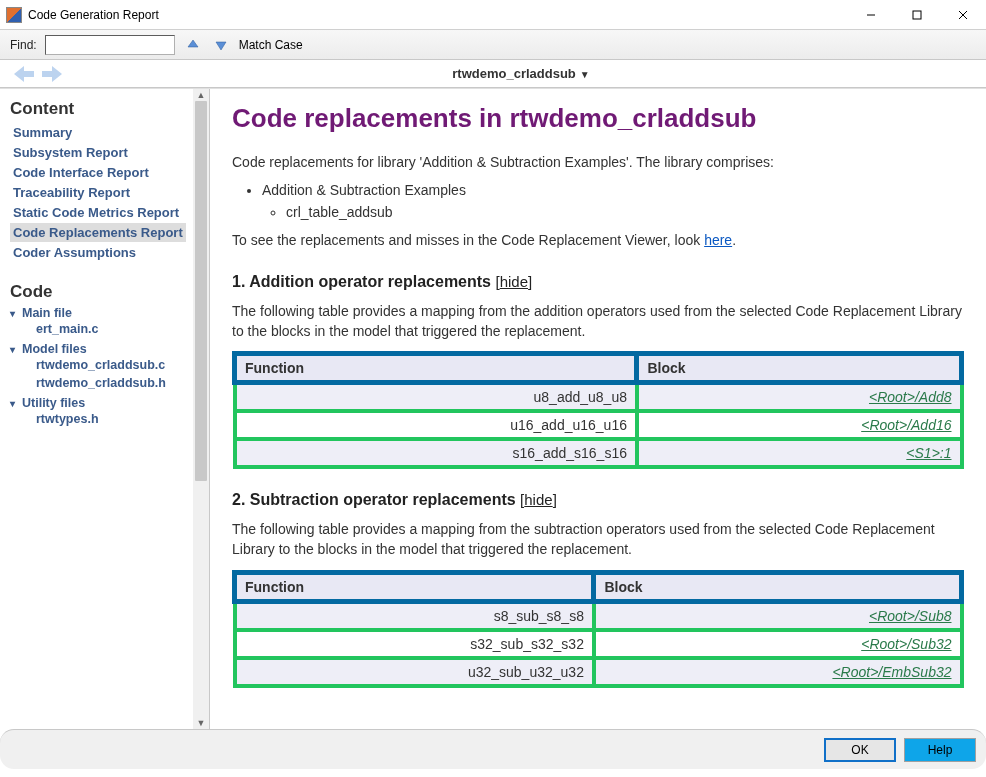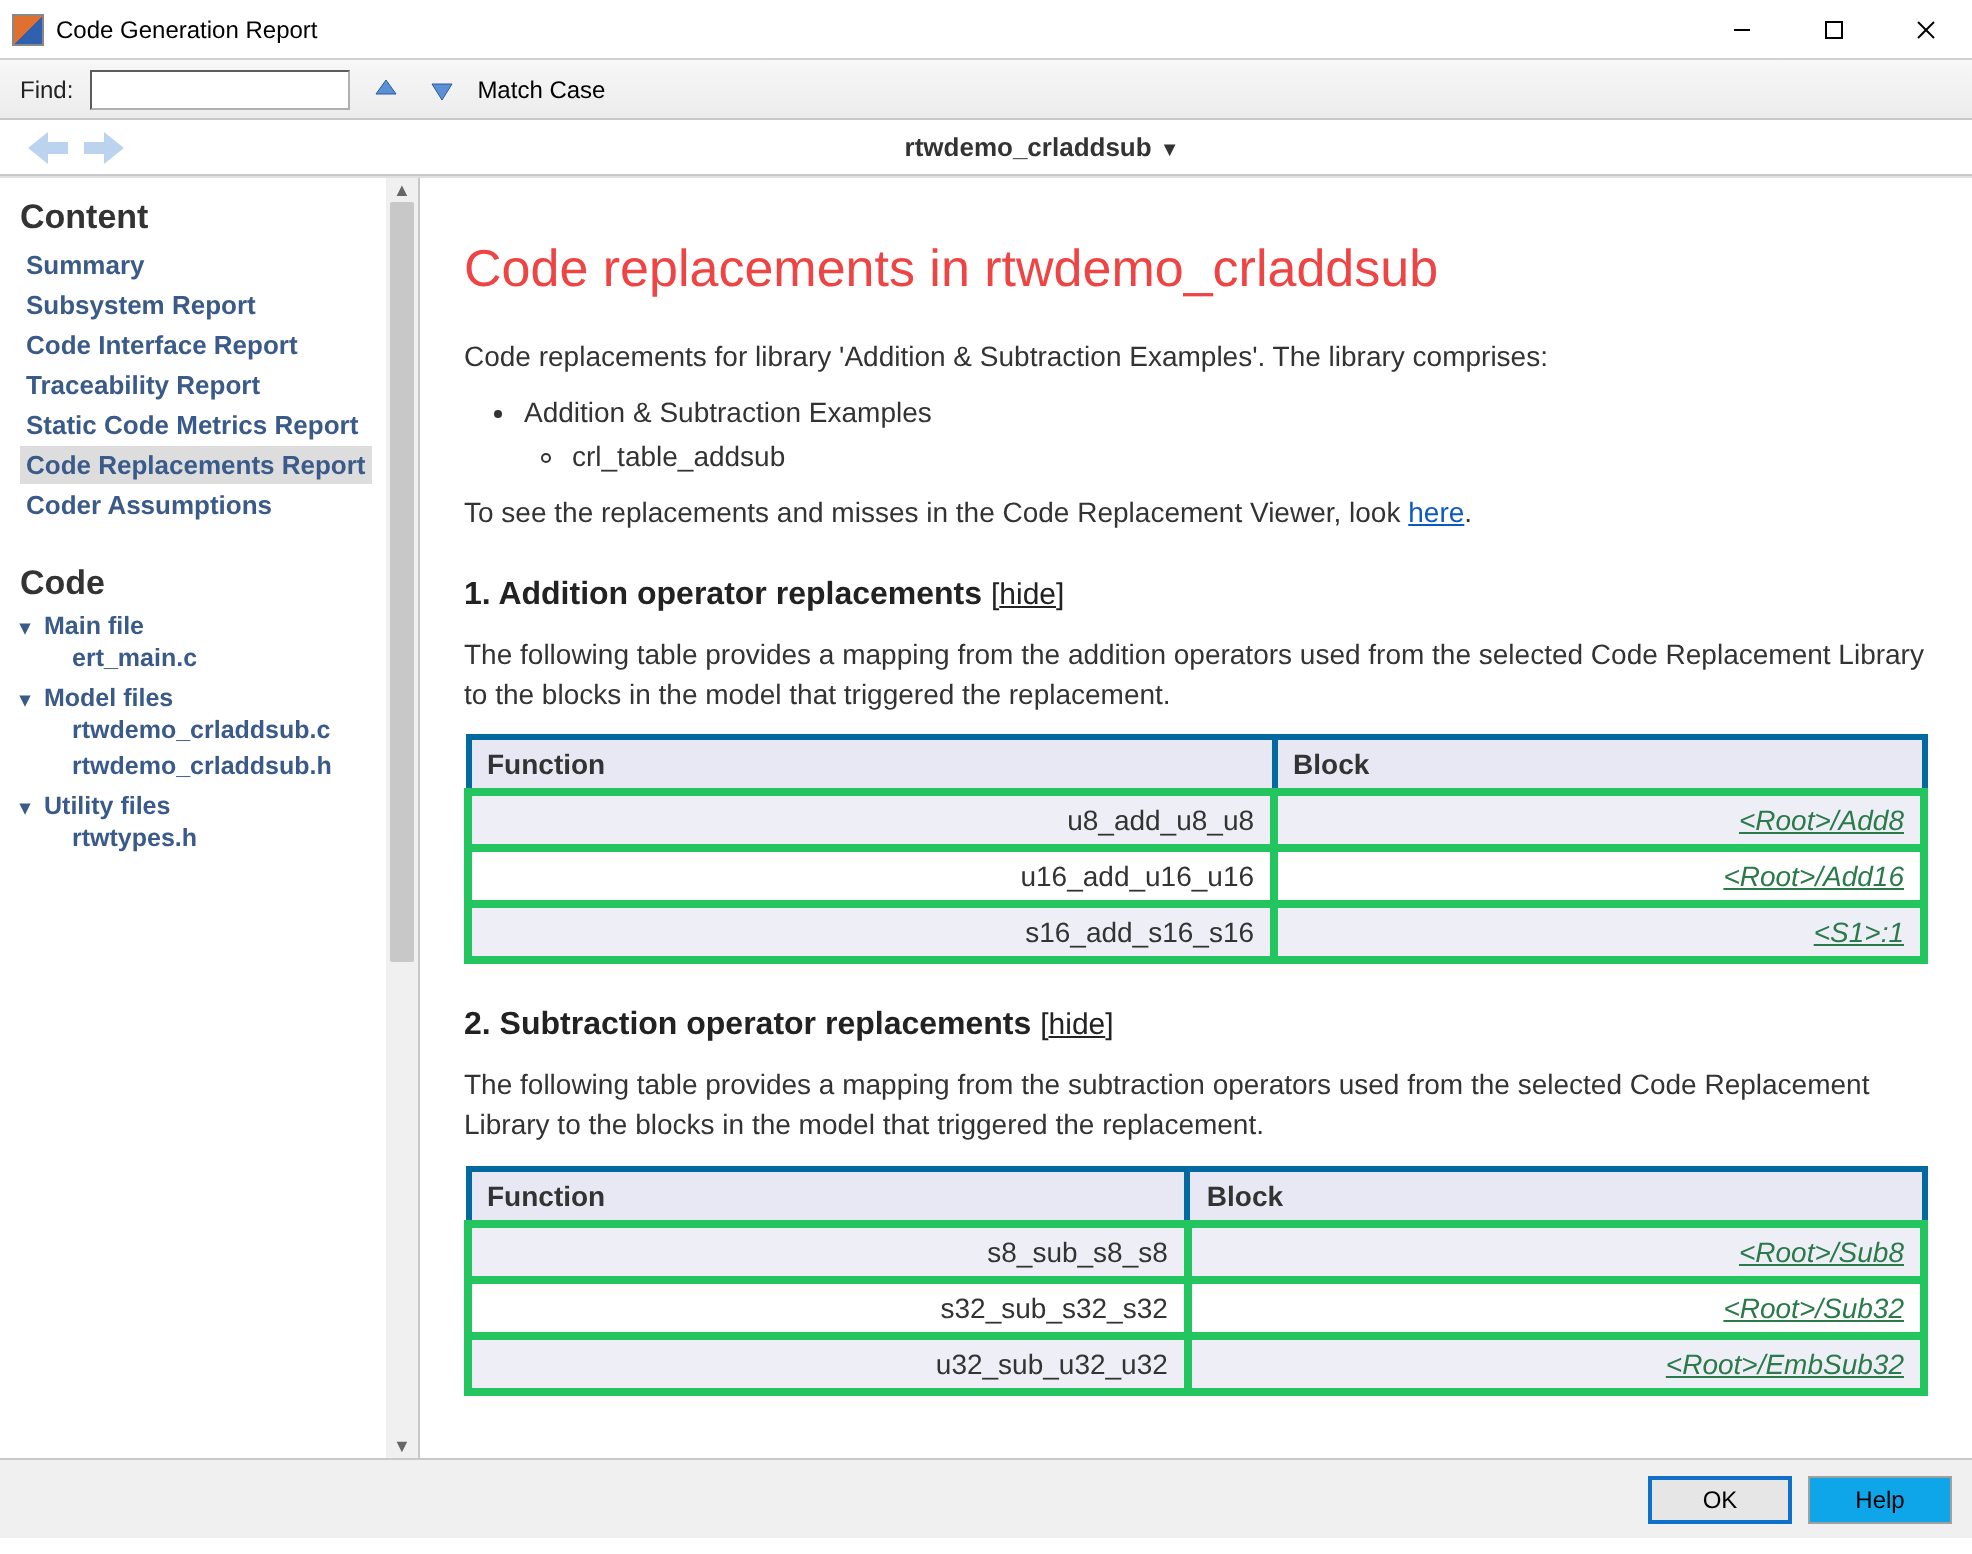--- a/index.html
+++ b/index.html
@@ -163,25 +163,24 @@
   
   .content {
     flex: 1;
     padding: 14px 22px 20px 22px;
     overflow-y: auto;
     color: #333;
     font-size: 14px;
     background: #fff;
   }
   .content h1 {
-    color: #ef4444;
+    color: #701a75;
     font-size: 26px;
-    font-weight: 400;
+    font-weight: 700;
     margin-bottom: 18px;
-    margin-top: 16px;
   }
   .content p { margin: 10px 0; line-height: 1.45; }
   .content ul { margin: 6px 0 6px 30px; }
   .content ul ul { list-style: circle; margin-left: 24px; }
   .content a { color: #0a58c2; text-decoration: underline; }
   .content h3 {
     font-size: 16px;
     font-weight: 700;
     margin: 22px 0 6px 0;
     color: #222;
@@ -194,21 +193,21 @@
   table.repl {
     width: 100%;
     border-collapse: collapse;
     margin-top: 8px;
     border: 1px solid #888;
     font-size: 14px;
   }
   table.repl th {
     text-align: left;
     background: #e8e8f4;
-    border: 3px solid #0369a1;
+    border: 5px solid #0369a1;
     padding: 4px 8px;
     font-weight: 700;
   }
   table.repl td {
     border: 4px solid #22c55e;
     padding: 4px 8px;
     text-align: right;
   }
   table.repl tr:nth-child(odd) td { background: #fff; }
   table.repl tr:nth-child(even) td { background: #eeeef7; }
@@ -227,20 +226,21 @@
   
   .footer {
     height: 40px;
     background: #f0f0f0;
     border-top: 1px solid #c8c8c8;
     display: flex;
     align-items: center;
     justify-content: flex-end;
     padding: 0 10px;
     gap: 8px;
+    border-radius: 14px;
   }
   .footer button {
     width: 72px; height: 24px;
     background: #0ea5e9;
     border: 1px solid #a0a0a0;
     font-size: 12px;
     cursor: pointer;
   }
   .footer button.primary {
     border: 2px solid #1070c8;

